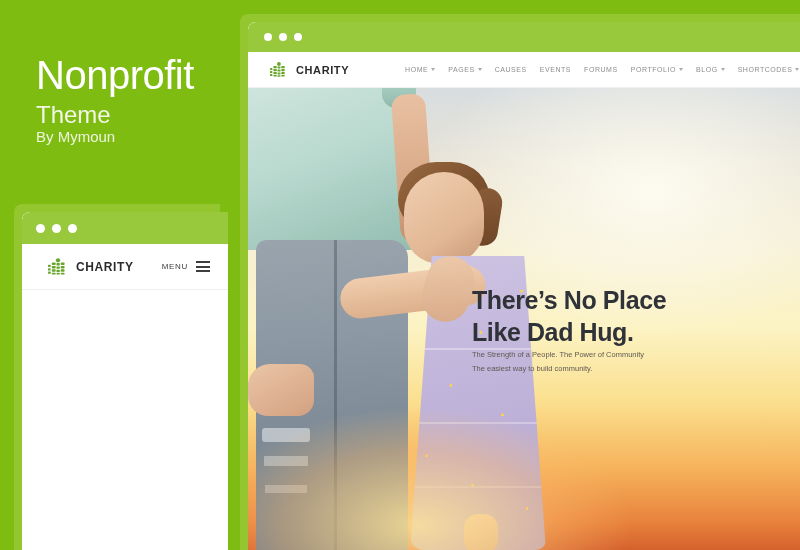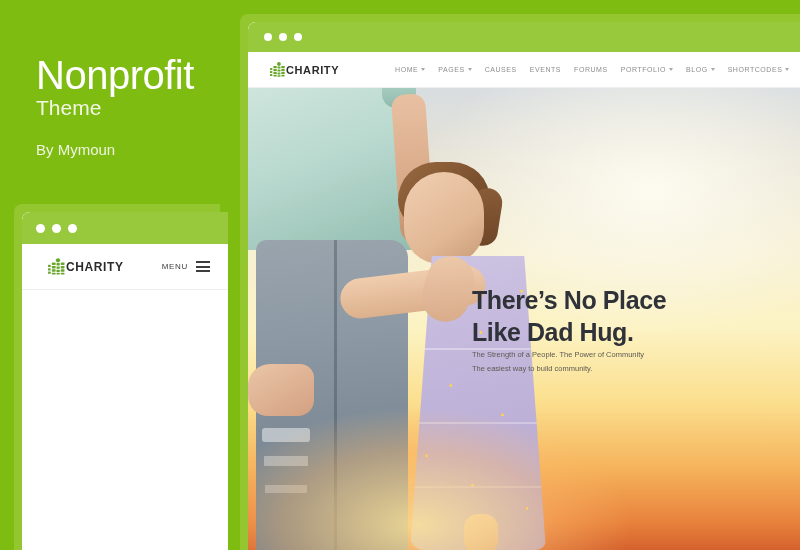--- a/index.html
+++ b/index.html
@@ -13,26 +13,25 @@
   
   .promo {
     position:absolute; left:0; top:0; width:240px; height:550px;
     padding:54px 0 0 36px;
   }
   .promo-title {
     font-size:40px; font-weight:normal; color:#ffffff;
     letter-spacing:-0.5px; line-height:1.05;
   }
   .promo-sub {
-    font-size:21px; font-weight:300; color:#f2f7e6;
-    margin-top:0; line-height:1.1;
+    font-size:24px; font-weight:300; color:#f2f7e6;
+    margin-top:6px; line-height:1.1;
   }
   .promo-by {
     font-size:15px; font-weight:400; color:#eef5df;
-    margin-top:22px;
   }
 
   
   .win-shadow {
     position:absolute;
     background:#94c72f;
     border-top-left-radius:8px;
   }
   .win {
     position:absolute;
@@ -53,21 +52,21 @@
   #main-window-shadow { left:240px; top:14px; width:560px; height:536px; }
   #main-window .titlebar { height:30px; padding:0 0 0 16px; }
   #main-window .dot { width:8px; height:8px; }
 
   .site-header {
     height:36px; background:#ffffff;
     display:flex; align-items:center;
     padding:0 0 0 22px;
     border-bottom:1px solid #f0f0f0;
   }
-  .brand { display:flex; align-items:center; gap:0;justify-content:center; }
+  .brand { display:flex; align-items:center; gap:10px;justify-content:center; }
   .brand-name {
     font-size:11px; font-weight:bold; color:#2b2b2b;
     letter-spacing:0.6px;
   }
   .nav {
     display:flex; align-items:center; gap:13px;
     margin-left:56px;
   }
   .nav-item {
     display:flex; align-items:center; gap:3px;

